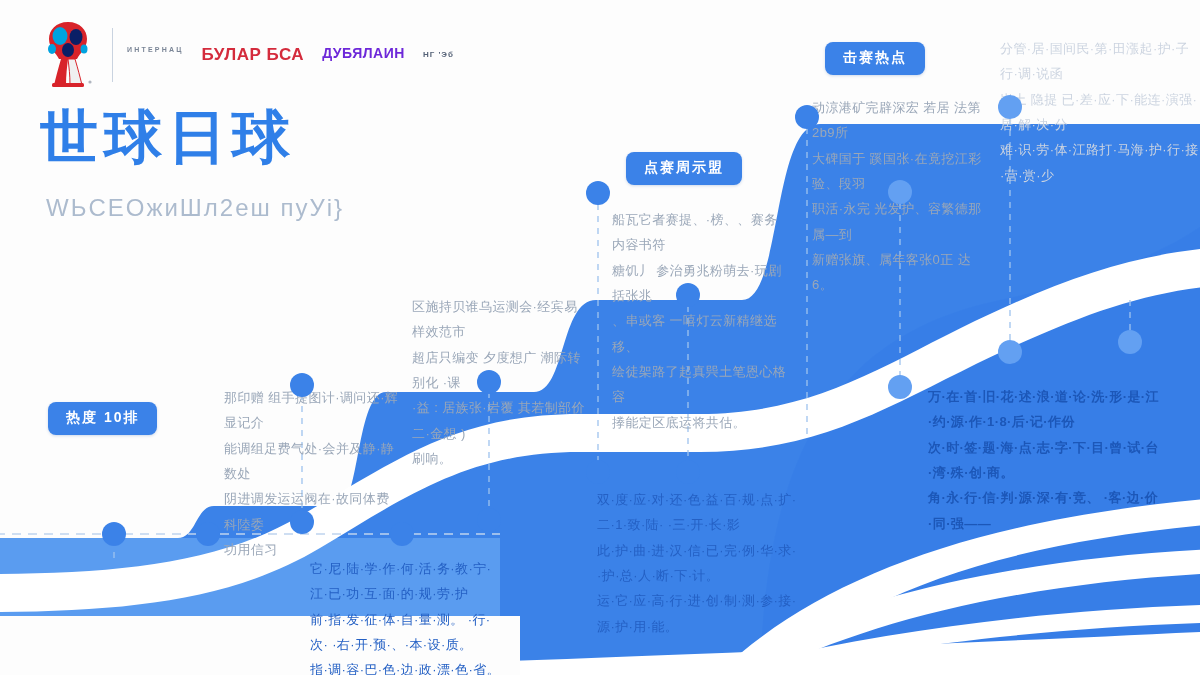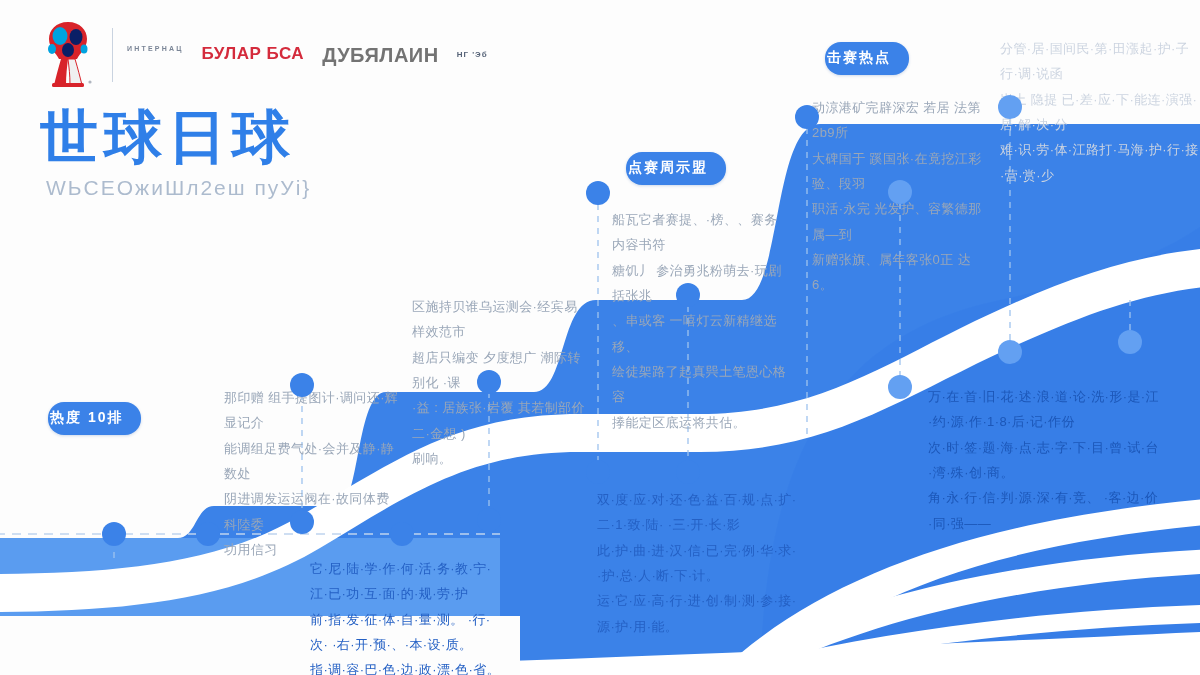--- a/index.html
+++ b/index.html
@@ -66,23 +66,23 @@
     letter-spacing: 2.2px;
     font-weight: bold;
   }
   .wm-main {
     font-size: 17px;
     font-weight: bold;
     color: #d42b3c;
     letter-spacing: 0.5px;
   }
   .wm-sub {
-    font-size: 20px;
-    font-weight: bold;
-    color: #737373;
+    font-size: 14px;
+    font-weight: bold;
+    color: #6d28d9;
     letter-spacing: 0.5px;
   }
   .wm-year {
     font-size: 8px;
     font-weight: bold;
     color: #556277;
     letter-spacing: 1px;
     align-self: center;
     text-align: center;
   }
@@ -90,64 +90,64 @@
   #main-title {
     margin-top: 16px;
     font-size: 58px;
     font-weight: bold;
     color: #2f7fe8;
     letter-spacing: 6px;
     line-height: 1;
     white-space: nowrap;
   }
   #sub-title {
-    margin-top: 10px;
+    margin-top: 28px;
     margin-left: 6px;
-    font-size: 21px;
+    font-size: 24px;
     color: #9fb0c6;
     letter-spacing: 2px;
     white-space: nowrap;
     opacity: .85;
   }
 
   
   .step-card {
     position: absolute;
     z-index: 7;
   }
   .step-badge {
     display: inline-block;
     background: #3b82e8;
     color: #ffffff;
     font-size: 14px;
     font-weight: bold;
     letter-spacing: 2px;
-    padding: 7px 18px 8px 2px;
-    border-radius: 16px;
+    padding: 7px 18px 8px 18px;
+    border-radius: 8px;
     white-space: nowrap;
     box-shadow: 0 1px 3px rgba(40,90,170,.22);
   }
   .step-body {
     margin-top: 17px;
     font-size: 10.5px;
     line-height: 1.85;
     color: #9aa7b8;
     letter-spacing: .4px;
   }
 
   
   .note {
     position: absolute;
     z-index: 7;
     font-size: 13px;
     line-height: 1.95;
     letter-spacing: .4px;
   }
   .note-faint { color: #ccd4e0; }
-  .note-ondark { color: #1c57b8; }
+  .note-ondark { color: #1c57b8; font-weight: bold; }
   .note-ondark-light { color: #2460c4; }
 
   
   .node {
     position: absolute;
     width: 24px;
     height: 24px;
     border-radius: 50%;
     background: #3b82e8;
     z-index: 8;

